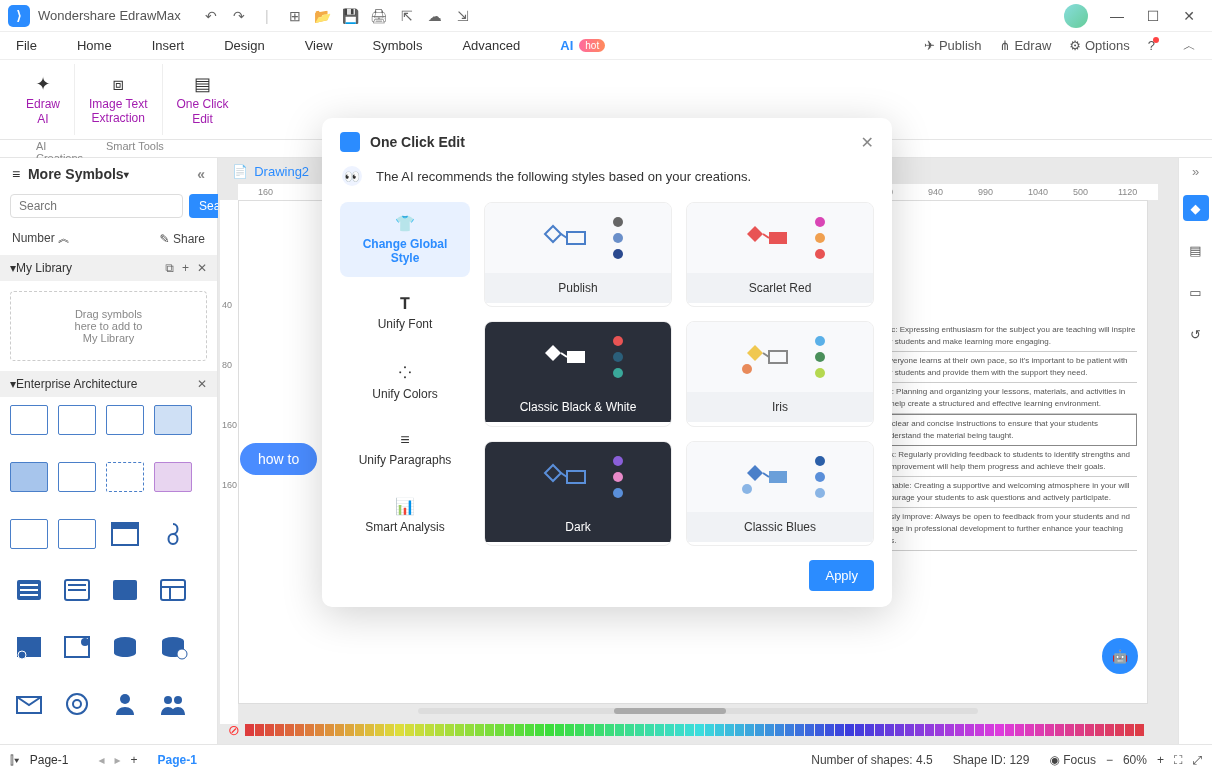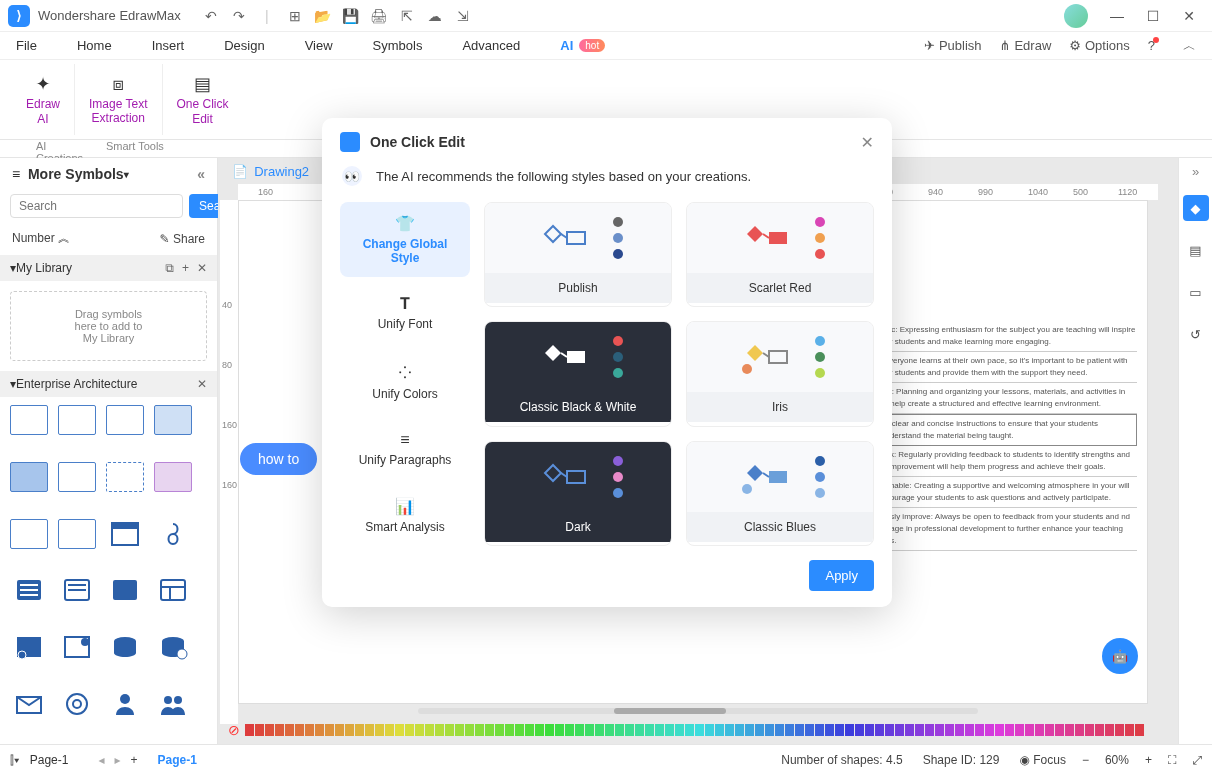--- a/index.html
+++ b/index.html
@@ -56,21 +56,21 @@
 .hscroll{position:absolute;bottom:30px;left:200px;right:200px;height:6px;background:#ddd;border-radius:3px}
 .hscroll .thumb{position:absolute;left:35%;width:20%;height:6px;background:#aaa;border-radius:3px}
 .colorbar{position:absolute;bottom:6px;left:10px;right:10px;height:16px;display:flex;align-items:center;gap:1px}
 .colorbar .sw{width:9px;height:12px}
 .rightrail{width:34px;background:#fff;border-left:1px solid #e5e5e5;display:flex;flex-direction:column;align-items:center;padding-top:6px;gap:16px}
 .rightrail .rbtn{width:26px;height:26px;display:flex;align-items:center;justify-content:center;color:#555;cursor:pointer}
 .rightrail .rbtn.active{background:#2b8cff;color:#fff;border-radius:4px}
 .statusbar{height:30px;background:#fff;border-top:1px solid #e5e5e5;display:flex;align-items:center;padding:0 10px;font-size:12px;color:#444}
 .statusbar .pg{color:#2b8cff;margin-left:12px}
 .statusbar .mid{margin-left:auto;display:flex;gap:20px;margin-right:20px}
-.statusbar .zoom{display:flex;gap:16px;align-items:flex-start}
+.statusbar .zoom{display:flex;gap:10px;align-items:flex-start}
 
 .modal-backdrop{position:absolute;top:0;left:0;right:0;bottom:0;background:rgba(0,0,0,0);pointer-events:none}
 .modal{position:absolute;top:118px;left:322px;width:570px;background:#fff;border-radius:10px;box-shadow:0 8px 40px rgba(0,0,0,.18);padding:0;pointer-events:auto}
 .modal .mhdr{display:flex;align-items:center;padding:14px 18px;gap:10px}
 .modal .mhdr .mlogo{width:20px;height:20px;background:#2b8cff;border-radius:4px}
 .modal .mhdr .close{margin-left:auto;color:#888;font-size:16px;cursor:pointer}
 .modal .mtitle{font-size:14px;font-weight:600;color:#333}
 .modal .mdesc{padding:0 18px 10px 50px;font-size:13px;color:#333;display:flex;align-items:center;gap:8px}
 .modal .aiic{width:20px;height:20px;background:#eef3ff;border-radius:50%;display:inline-flex;align-items:center;justify-content:center;margin-left:-30px;margin-right:6px}
 .modal .body{display:flex;padding:6px 18px 14px}

